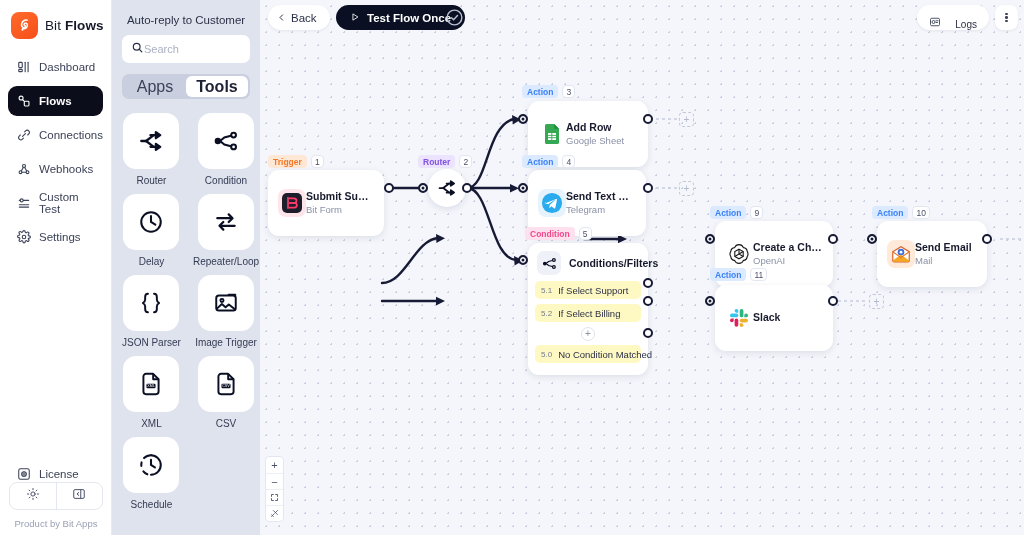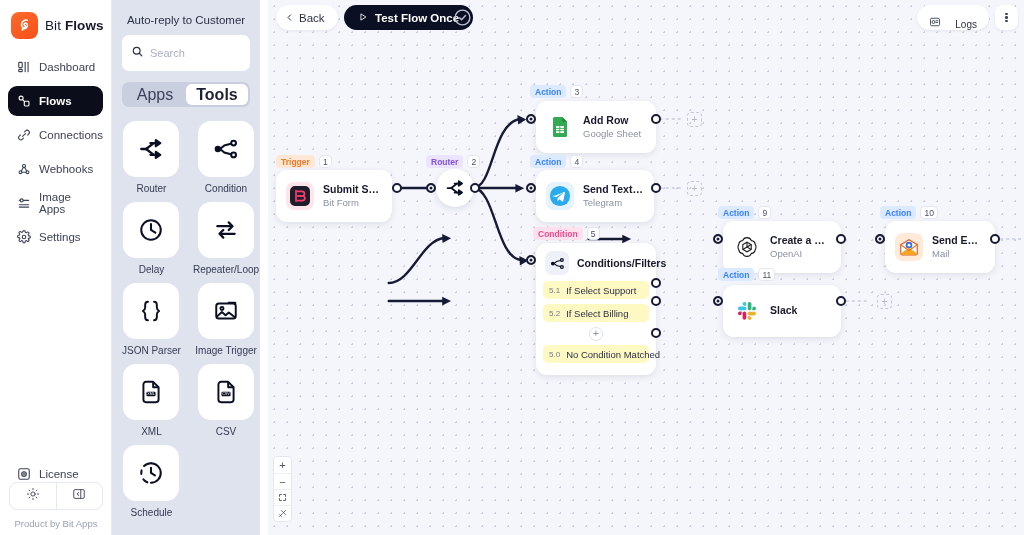--- a/index.html
+++ b/index.html
@@ -58,22 +58,22 @@
   }
 
   
   .panel {
     width: 148px; height: 535px; flex: 0 0 148px;
     background: #dfe3ee; padding: 8px 10px 0 10px;
     position: relative; overflow: hidden;
   }
   .panel-title { text-align: center; font-size: 11.5px; color: #2b3047; padding: 6px 0 9px; }
   .search-box {
-    height: 36px; background: #fff; border-radius: 7px;
-    display: flex; align-items: center; gap: 6px; padding: 0 9px;
+    height: 28px; background: #fff; border-radius: 7px;
+    display: flex; align-items: center; padding: 0 9px;
   }
   .search-input {
     border: 0; outline: 0; font-size: 11px; color: #2b3047;
     background: transparent; width: 90px; font-family: "Liberation Sans", sans-serif;
   }
   .search-input::placeholder { color: #a9b0c2; }
   .seg {
     margin-top: 11px; height: 25px; background: #c9cfdf; border-radius: 7px;
     display: flex; padding: 2px;
   }
@@ -94,21 +94,20 @@
   }
   .tool-label { margin-top: 6px; font-size: 10px; color: #343a52; text-align: center; white-space: nowrap; }
 
   
   .canvas {
     flex: 1; height: 535px; position: relative;
     background-color: #f4f6fb;
     background-image: radial-gradient(#c9cfe0 1px, transparent 1px);
     background-size: 13px 13px;
     overflow: hidden;
-    margin-left: 8px;
   }
 
   .topbar { position: absolute; top: 5px; left: 0; right: 0; height: 34px; z-index: 30; pointer-events: none; }
   .topbar > * { pointer-events: auto; }
   .btn-back {
     position: absolute; left: 8px; top: 0; height: 25px; padding: 0 13px 0 9px;
     background: #fff; border-radius: 13px; display: flex; align-items: center; gap: 5px;
     font-size: 11.5px; color: #2b3047; cursor: pointer; box-shadow: 0 1px 3px rgba(20,25,60,.08);
   }
   .btn-test {
@@ -127,21 +126,21 @@
     background: #fff; border-radius: 8px; display: flex; align-items: center;
     justify-content: center; cursor: pointer; box-shadow: 0 1px 3px rgba(20,25,60,.08);
   }
   .kebab-dot { width: 2.5px; height: 2.5px; border-radius: 50%; background: #3c4257; margin: 1px 0; }
 
   
   .node {
     position: absolute; background: #fff; border-radius: 11px;
     box-shadow: 0 2px 7px rgba(25,30,70,.10); z-index: 10;
   }
-  .node-main { display: flex; align-items: center; gap: 9px; padding: 12px 10px; }
+  .node-main { display: flex; align-items: center; padding: 19px 10px; }
   .node-icon { width: 28px; height: 28px; border-radius: 8px; flex: 0 0 28px;
     display: flex; align-items: center; justify-content: center; overflow: hidden; }
   .node-txt { min-width: 0; }
   .node-title { font-size: 10.5px; font-weight: 700; color: #171a2c; white-space: nowrap;
     overflow: hidden; text-overflow: ellipsis; line-height: 1.25; }
   .node-sub { font-size: 9.5px; color: #8a91a6; line-height: 1.35; margin-top: 1px; }
 
   .tag { position: absolute; display: flex; align-items: center; gap: 4px; z-index: 11; }
   .tag-pill { font-size: 8.5px; padding: 1.5px 5px; border-radius: 4px; font-weight: 600; }
   .tag-num {
@@ -261,21 +260,21 @@
       <div class="nav-item">
         <span class="nav-ico">
           <svg width="14" height="14" viewBox="0 0 24 24" fill="none" stroke="currentColor" stroke-width="1.9" stroke-linecap="round">
             <circle cx="8" cy="7.5" r="2.6"></circle>
               <line x1="11" y1="7.5" x2="20" y2="7.5"></line>
             <line x1="4" y1="7.5" x2="5.2" y2="7.5"></line>
             <line x1="4" y1="15" x2="20" y2="15"></line>
               <line x1="4" y1="19" x2="20" y2="19"></line>
           </svg>
         </span>
-        <span>Image Apps</span>
+        <span>Custom Test</span>
       </div>
 
       <div class="nav-item">
         <span class="nav-ico">
           <svg width="14" height="14" viewBox="0 0 24 24" fill="none" stroke="currentColor" stroke-width="1.9">
             <circle cx="12" cy="12" r="3"></circle>
             <path d="M19.4 14a1.6 1.6 0 00.3 1.8l.1.1a2 2 0 11-2.8 2.8l-.1-.1a1.6 1.6 0 00-1.8-.3 1.6 1.6 0 00-1 1.5v.2a2 2 0 11-4 0v-.1a1.6 1.6 0 00-1-1.5 1.6 1.6 0 00-1.8.3l-.1.1a2 2 0 11-2.8-2.8l.1-.1a1.6 1.6 0 00.3-1.8 1.6 1.6 0 00-1.5-1H3a2 2 0 110-4h.1a1.6 1.6 0 001.5-1 1.6 1.6 0 00-.3-1.8l-.1-.1a2 2 0 112.8-2.8l.1.1a1.6 1.6 0 001.8.3H9a1.6 1.6 0 001-1.5V3a2 2 0 114 0v.1a1.6 1.6 0 001 1.5 1.6 1.6 0 001.8-.3l.1-.1a2 2 0 112.8 2.8l-.1.1a1.6 1.6 0 00-.3 1.8V9a1.6 1.6 0 001.5 1h.2a2 2 0 110 4h-.1a1.6 1.6 0 00-1.5 1z"></path>
           </svg>
         </span>
         <span>Settings</span>

